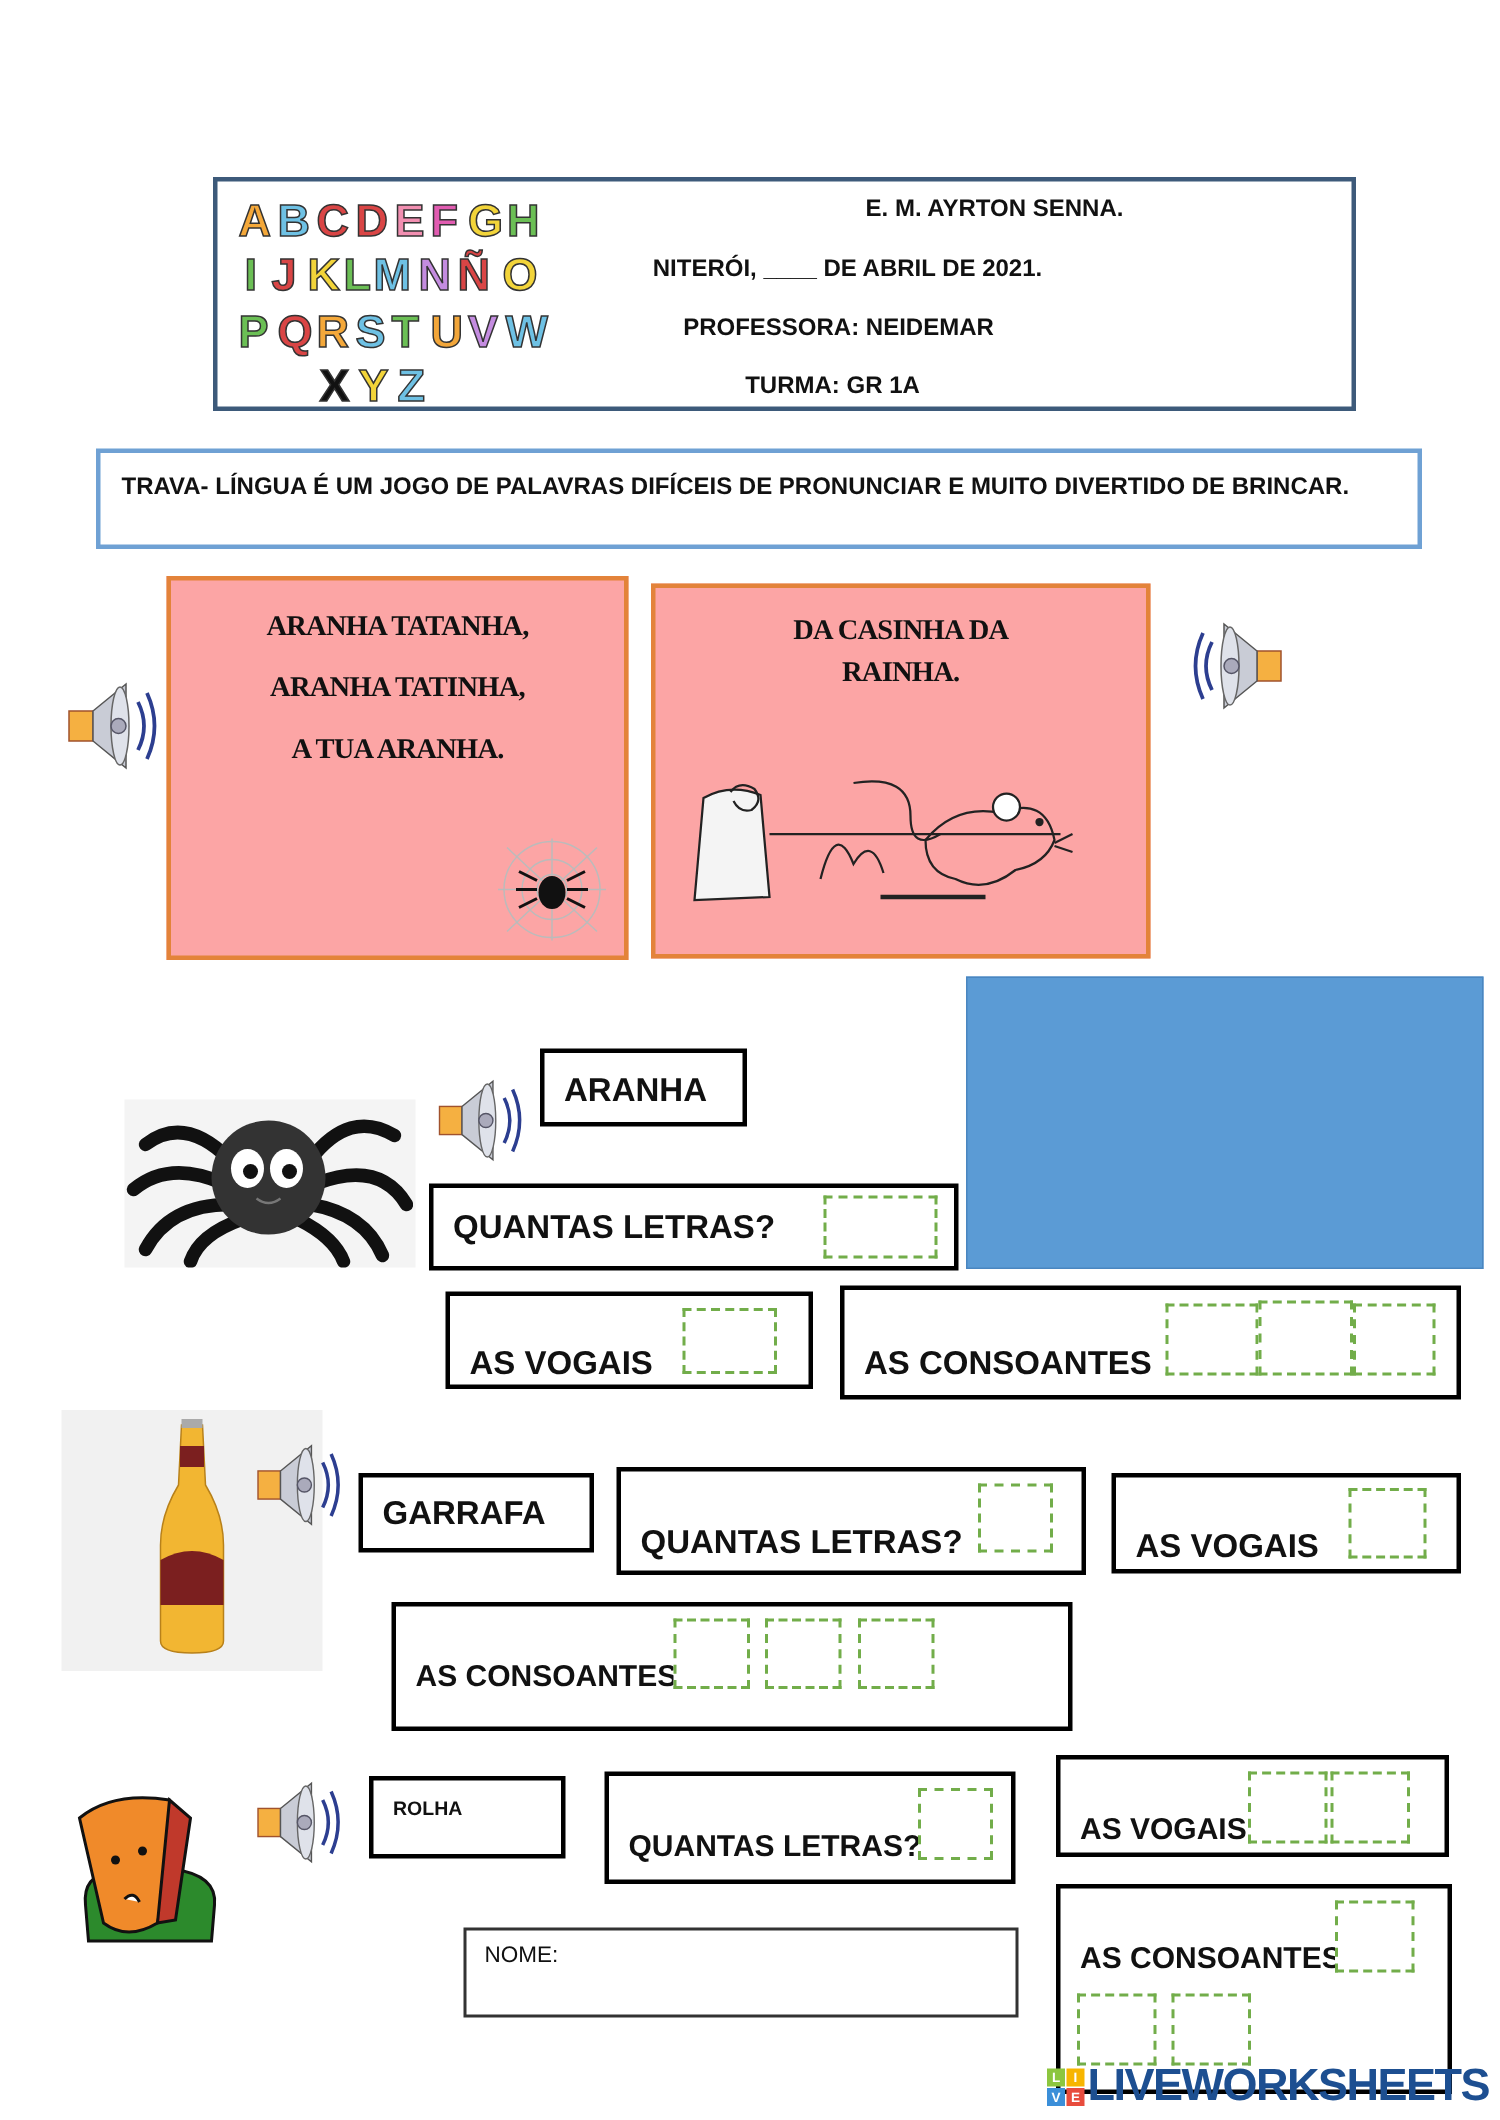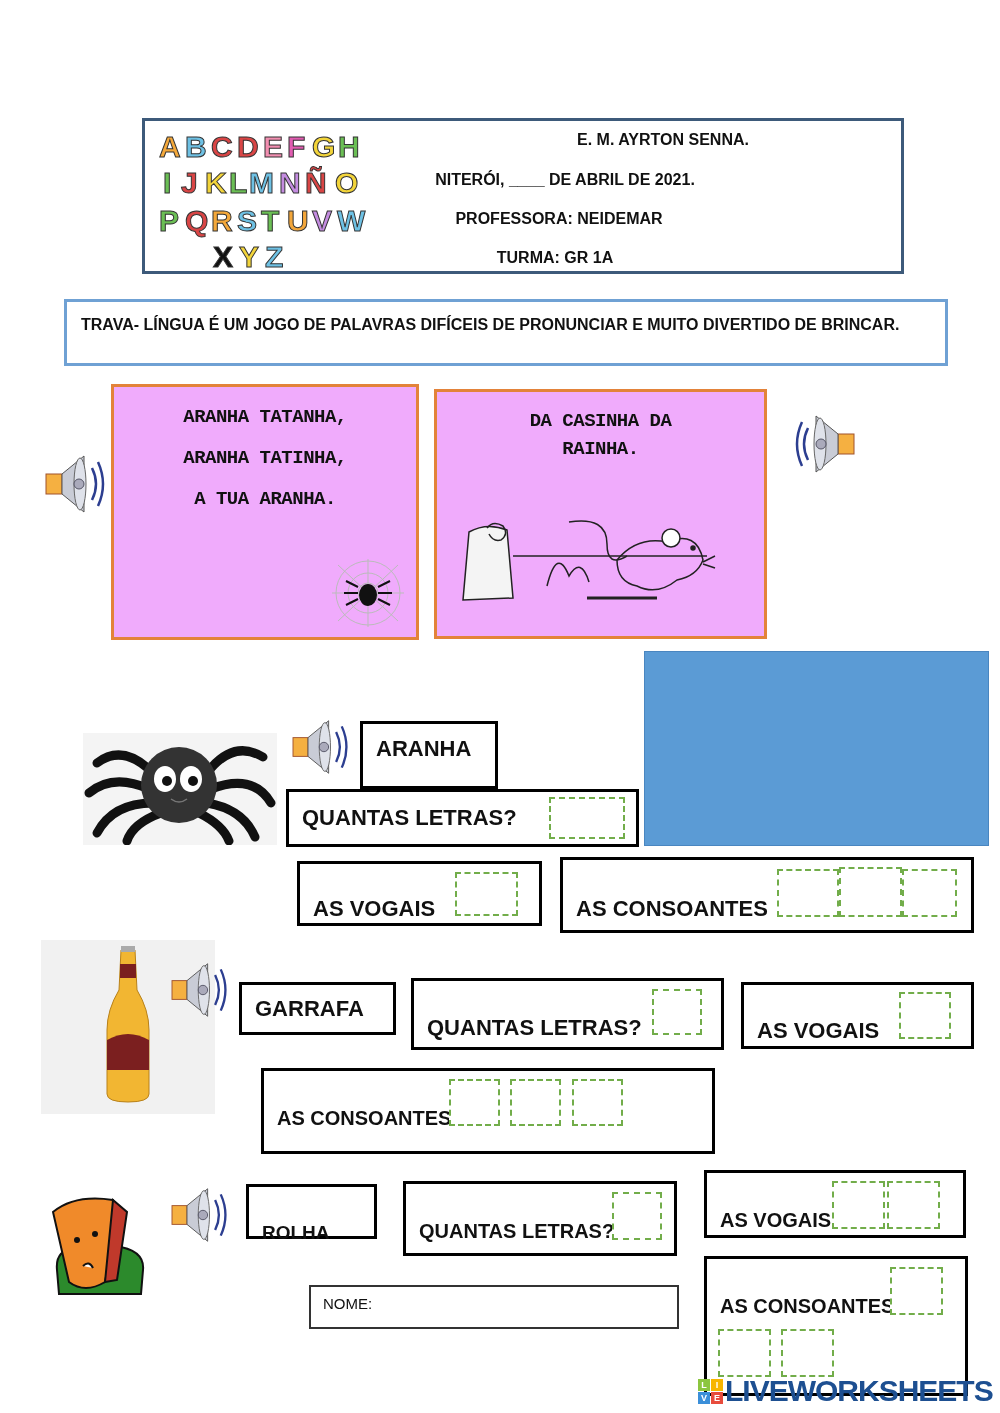--- a/index.html
+++ b/index.html
@@ -4,28 +4,28 @@
 <style>
   html, body { margin:0; padding:0; }
   body { width:1000px; height:1413px; background:#fff; position:relative; overflow:hidden;
          font-family:"Liberation Sans", sans-serif; color:#111; }
   .abs { position:absolute; box-sizing:border-box; }
   .hdr { left:142px; top:118px; width:762px; height:156px; border:3px solid #3d5a7a; }
   .hdr .line { position:absolute; left:0; width:100%; text-align:center; font-weight:bold; font-size:16px; }
   .alpha { position:absolute; left:12px; top:6px; width:212px; height:144px; }
   .intro { left:64px; top:299px; width:884px; height:67px; border:3px solid #6fa1d4; padding:10px 14px;
            font-weight:bold; font-size:16px; line-height:26px; }
-  .poem { border:3px solid #e3833a; background:#f0abfc; text-align:center;
-          font-family:Liberation Mono, monospace; font-weight:bold; font-size:19px; letter-spacing:-0.5px; }
+  .poem { border:3px solid #e3833a; background:#fca5a5; text-align:center;
+          font-family:Liberation Serif, serif; font-weight:bold; font-size:19px; letter-spacing:-0.5px; }
   .poem p { margin:0; }
   .box { border:3px solid #000; background:#fff; font-weight:bold; font-size:22px; }
   .box .lbl { position:absolute; }
   .dash { position:absolute; border:2px dashed #72ad4a; box-sizing:border-box; background:#fff; }
   .blue { left:644px; top:651px; width:345px; height:195px; background:#5b9bd5; border:1px solid #4a86c0; }
-  .nome { left:309px; top:1285px; width:370px; height:44px; border:2px solid #333; font-size:15px; padding:8px 12px; }
+  .nome { left:309px; top:1285px; width:370px; height:60px; border:2px solid #333; font-size:15px; padding:8px 12px; }
   .logo { left:698px; top:1376px; height:30px; display:flex; align-items:center; }
   .logo .txt { font-weight:bold; font-size:30px; color:#1d4f91; letter-spacing:-1px; font-family:"Liberation Sans", sans-serif; }
   .logo .sq { display:grid; grid-template-columns:12px 12px; grid-template-rows:12px 12px; gap:1px; margin-right:2px; }
   .logo .sq span { font-size:9px; color:#fff; font-weight:bold; text-align:center; line-height:12px; }
   svg { display:block; }
 </style>
 </head>
 <body>
 
 <div class="abs hdr">
@@ -167,21 +167,21 @@
 <div class="abs" style="left:289px; top:717px; width:68px; height:60px;">
   <svg width="68" height="60" viewBox="0 0 68 64">
       <rect x="2" y="22" width="16" height="20" fill="#f5b041" stroke="#a0522d"></rect>
       <polygon points="18,22 40,4 40,60 18,42" fill="#c9ccd6" stroke="#555"></polygon>
       <ellipse cx="36" cy="32" rx="6" ry="26" fill="#dfe2ea" stroke="#666"></ellipse>
       <circle cx="35" cy="32" r="5" fill="#aab" stroke="#556"></circle>
       <path d="M48 16 Q56 32 48 48" stroke="#2c3e90" stroke-width="2.5" fill="none"></path>
       <path d="M54 10 Q64 32 54 54" stroke="#2c3e90" stroke-width="2.5" fill="none"></path>
     </svg>
 </div>
-<div class="abs box" style="left:360px; top:721px; width:138px; height:68px;">
+<div class="abs box" style="left:360px; top:699px; width:138px; height:52px;">
   <span class="lbl" style="left:13px; top:12px;">ARANHA</span>
 </div>
 <div class="abs box" style="left:286px; top:789px; width:353px; height:58px;">
   <span class="lbl" style="left:13px; top:13px;">QUANTAS LETRAS?</span>
   <div class="dash" style="left:260px; top:5px; width:76px; height:42px;"></div>
 </div>
 <div class="abs box" style="left:297px; top:861px; width:245px; height:65px;">
   <span class="lbl" style="left:13px; top:32px;">AS VOGAIS</span>
   <div class="dash" style="left:155px; top:8px; width:63px; height:44px;"></div>
 </div>
@@ -242,21 +242,21 @@
   <svg width="68" height="60" viewBox="0 0 68 64">
       <rect x="2" y="22" width="16" height="20" fill="#f5b041" stroke="#a0522d"></rect>
       <polygon points="18,22 40,4 40,60 18,42" fill="#c9ccd6" stroke="#555"></polygon>
       <ellipse cx="36" cy="32" rx="6" ry="26" fill="#dfe2ea" stroke="#666"></ellipse>
       <circle cx="35" cy="32" r="5" fill="#aab" stroke="#556"></circle>
       <path d="M48 16 Q56 32 48 48" stroke="#2c3e90" stroke-width="2.5" fill="none"></path>
       <path d="M54 10 Q64 32 54 54" stroke="#2c3e90" stroke-width="2.5" fill="none"></path>
     </svg>
 </div>
 <div class="abs box" style="left:246px; top:1184px; width:131px; height:55px;">
-  <span class="lbl" style="left:13px; top:11px; font-size:19px;margin-top:24px;">ROLHA</span>
+  <span class="lbl" style="left:13px; top:11px; font-size:13px;">ROLHA</span>
 </div>
 <div class="abs box" style="left:403px; top:1181px; width:274px; height:75px;">
   <span class="lbl" style="left:13px; top:36px; font-size:20px;">QUANTAS LETRAS?</span>
   <div class="dash" style="left:206px; top:8px; width:50px; height:48px;"></div>
 </div>
 <div class="abs box" style="left:704px; top:1170px; width:262px; height:68px;">
   <span class="lbl" style="left:13px; top:36px; font-size:20px;">AS VOGAIS</span>
   <div class="dash" style="left:125px; top:8px; width:53px; height:48px;"></div>
   <div class="dash" style="left:180px; top:8px; width:53px; height:48px;"></div>
 </div>

